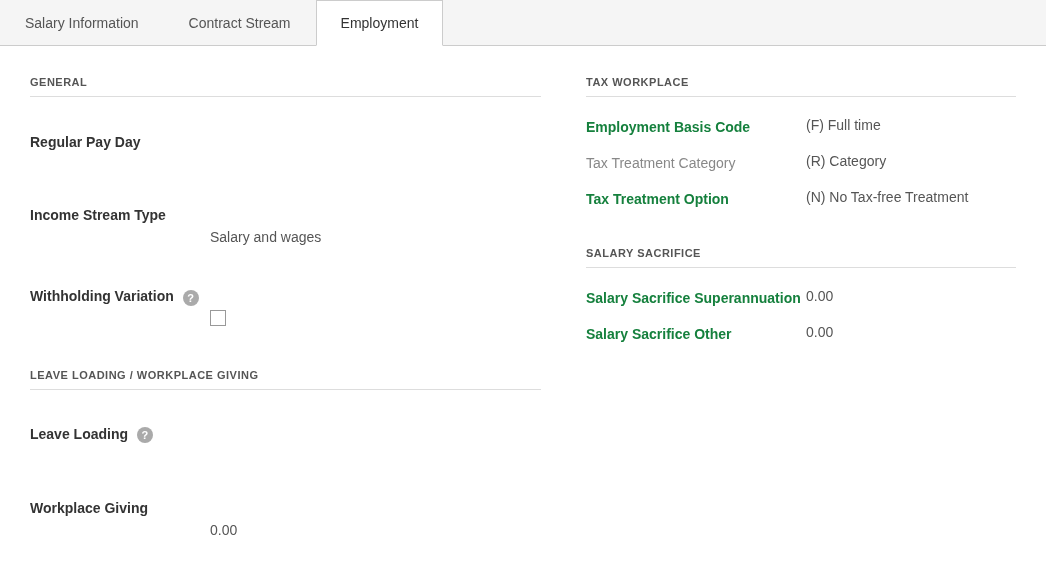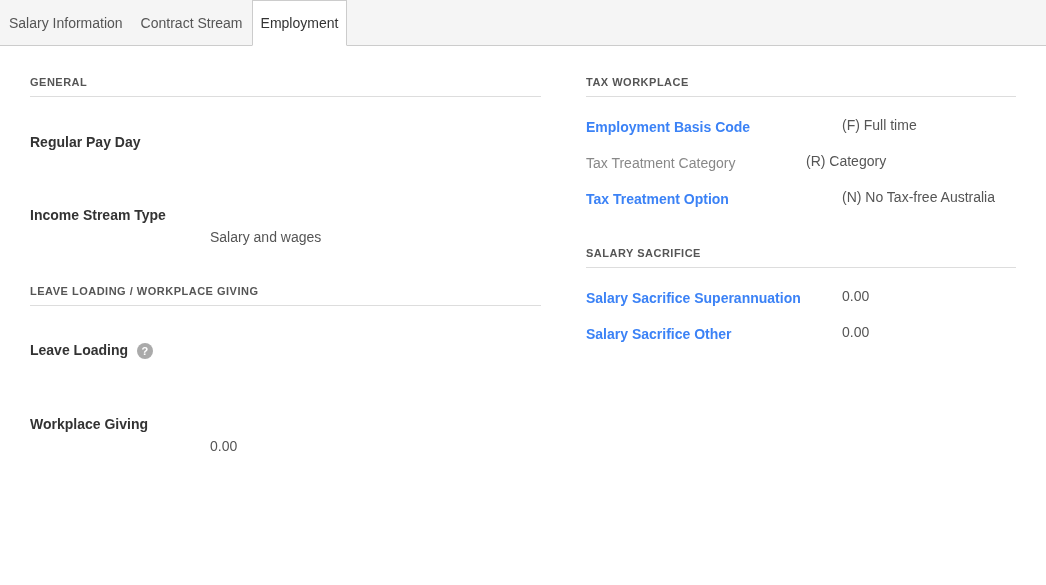--- a/index.html
+++ b/index.html
@@ -16,21 +16,21 @@
       min-height: 585px;
     }
 
     
     .tabs {
       display: flex;
       border-bottom: 1px solid #ccc;
       background: #f5f5f5;
     }
     .tab {
-      padding: 14px 8px;
+      padding: 14px 24px;
       cursor: pointer;
       border: 1px solid transparent;
       border-bottom: none;
       font-size: 14px;
       color: #555;
       background: #f5f5f5;
     }
     .tab.active {
       background: #fff;
       border: 1px solid #ccc;
@@ -126,25 +126,25 @@
 
     .right-field-label {
       width: 220px;
       flex-shrink: 0;
       font-size: 14px;
       color: #888;
       padding-top: 2px;
     }
 
     .right-field-label-bold {
-      width: 256px;
+      width: 220px;
       flex-shrink: 0;
       font-weight: bold;
       font-size: 14px;
-      color: #3b82f6;
+      color: #15803d;
       padding-top: 2px;
     }
 
     .right-field-value {
       font-size: 14px;
       color: #555;
     }
   </style>
 </head>
 <body>
@@ -164,20 +164,29 @@
     <div class="field-row">
       <div class="field-label">Regular Pay Day</div>
       <div class="field-value"></div>
     </div>
 
     <div class="field-row">
       <div class="field-label">Income Stream Type</div>
       <div class="field-value">Salary and wages</div>
     </div>
 
+    <div class="field-row">
+      <div class="field-label">
+        <span>Withholding Variation</span>
+        <span class="help-icon">?</span>
+      </div>
+      <div class="field-value">
+        <span class="checkbox"></span>
+      </div>
+    </div>
 
     <div class="section-gap">
       <div class="section-title">LEAVE LOADING / WORKPLACE GIVING</div>
 
       <div class="field-row">
         <div class="field-label">
           <span>Leave Loading</span>
           <span class="help-icon">?</span>
         </div>
         <div class="field-value"></div>
@@ -200,21 +209,21 @@
       <div class="right-field-value">(F) Full time</div>
     </div>
 
     <div class="right-field-row">
       <div class="right-field-label">Tax Treatment Category</div>
       <div class="right-field-value">(R) Category</div>
     </div>
 
     <div class="right-field-row">
       <div class="right-field-label-bold">Tax Treatment Option</div>
-      <div class="right-field-value">(N) No Tax-free Australia</div>
+      <div class="right-field-value">(N) No Tax-free Treatment</div>
     </div>
 
 
     <div class="section-gap">
       <div class="section-title">SALARY SACRIFICE</div>
 
       <div class="right-field-row">
         <div class="right-field-label-bold">Salary Sacrifice Superannuation</div>
         <div class="right-field-value">0.00</div>
       </div>

